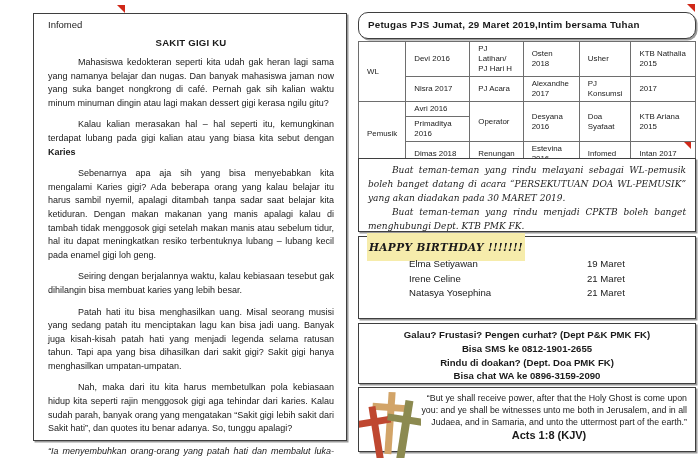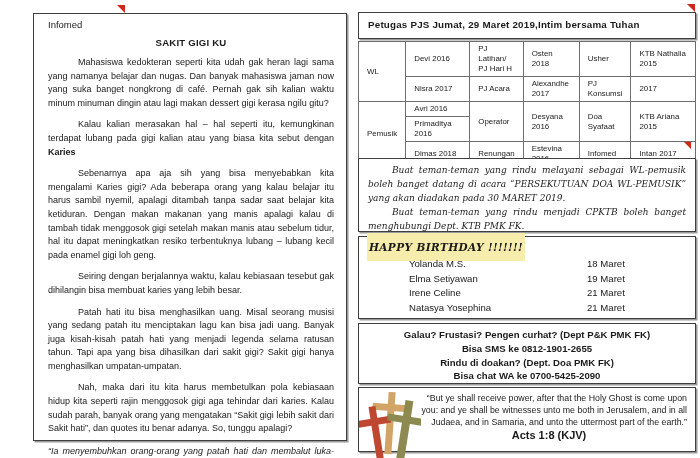--- a/index.html
+++ b/index.html
@@ -12,21 +12,21 @@
 
   
   .left-box { left:33px; top:13px; width:314px; height:428px; padding:5px 12px 4px 14px; }
   .infomed-label { font-size:9.5px; color:#222; }
   .article-title { font-size:9.6px; font-weight:bold; text-align:center; margin:7px 0 8px 0; letter-spacing:.2px; }
   .para { font-size:9px; line-height:13.6px; text-align:justify; text-indent:30px; margin-bottom:8px; }
   .para b { font-weight:bold; }
   .quote-para { font-size:9px; line-height:13.6px; text-align:justify; font-style:italic; margin-top:9px; }
 
   
-  .sched-header-box { left:358px; top:12px; width:338px; height:27px; padding:6px 9px; font-size:9.8px; font-weight:bold; letter-spacing:.2px; }
+  .sched-header-box { left:358px; top:12px; width:338px; height:27px; padding:6px 9px; font-size:9.8px; font-weight:bold; letter-spacing:.2px;border-radius:10px; }
   .sched-table { position:absolute; left:358px; top:41px; width:338px; border-collapse:collapse; font-size:7.9px; color:#222; }
   .sched-table td { border:1px solid #6e6e6e; padding:2px 8px; vertical-align:middle; line-height:10px; }
   .c1{width:11%;} .c2{width:21%;} .c3{width:13%;} .c4{width:17%;} .c5{width:15%;} .c6{width:23%;}
 
   .script-box { left:358px; top:158px; width:338px; height:74px; padding:4px 9px 18px 9px; }
   .script-para { font-family:"DejaVu Serif", serif; font-style:italic; font-size:9px; line-height:14px; text-indent:24px; text-align:justify; color:#222; }
 
   .bday-box { left:358px; top:236px; width:338px; height:83px; padding:4px 8px; }
   .bday-header { font-family:"DejaVu Serif", serif; font-style:italic; font-weight:bold; font-size:10.5px; letter-spacing:.4px; margin-bottom:4px; }
   .bday-header .hl { background:#f6ecab; padding:8px 2px; }
@@ -112,42 +112,38 @@
     </table>
 
   <div class="boxed script-box">
     <p class="script-para">Buat teman-teman yang rindu melayani sebagai WL-pemusik boleh banget datang di acara “PERSEKUTUAN DOA WL-PEMUSIK” yang akan diadakan pada 30 MARET 2019.</p>
     <p class="script-para">Buat teman-teman yang rindu menjadi CPKTB boleh banget menghubungi Dept. KTB PMK FK.</p>
   </div>
 
   <div class="boxed bday-box">
     <div class="bday-header"><span class="hl">HAPPY BIRTHDAY !!!!!!!</span></div>
     <div class="bday-row">
-      <span class="bday-name">Yolanda M.S.</span>
-      <span class="bday-date">18 Maret</span>
-    </div>
-    <div class="bday-row">
       <span class="bday-name">Elma Setiyawan</span>
       <span class="bday-date">19 Maret</span>
     </div>
     <div class="bday-row">
       <span class="bday-name">Irene Celine</span>
       <span class="bday-date">21 Maret</span>
     </div>
     <div class="bday-row">
       <span class="bday-name">Natasya Yosephina</span>
       <span class="bday-date">21 Maret</span>
     </div>
   </div>
 
   <div class="boxed contact-box">
     <div class="contact-line">Galau? Frustasi? Pengen curhat? (Dept P&amp;K PMK FK)</div>
     <div class="contact-line">Bisa SMS ke 0812-1901-2655</div>
     <div class="contact-line">Rindu di doakan? (Dept. Doa PMK FK)</div>
-    <div class="contact-line">Bisa chat WA ke 0700-5425-2090</div>
+    <div class="contact-line">Bisa chat WA ke 0896-3159-2090</div>
   </div>
 
   <div class="boxed verse-box">
     <svg class="crosses" viewBox="0 0 62 86" xmlns="http://www.w3.org/2000/svg">
       <g transform="rotate(4 30 40)">
         <rect x="27" y="2" width="7" height="62" fill="#d2a468"></rect>
         <rect x="12" y="14" width="37" height="7" fill="#d2a468"></rect>
       </g>
       <g transform="rotate(-9 18 45)">
         <rect x="14" y="16" width="7" height="58" fill="#bf4730"></rect>

